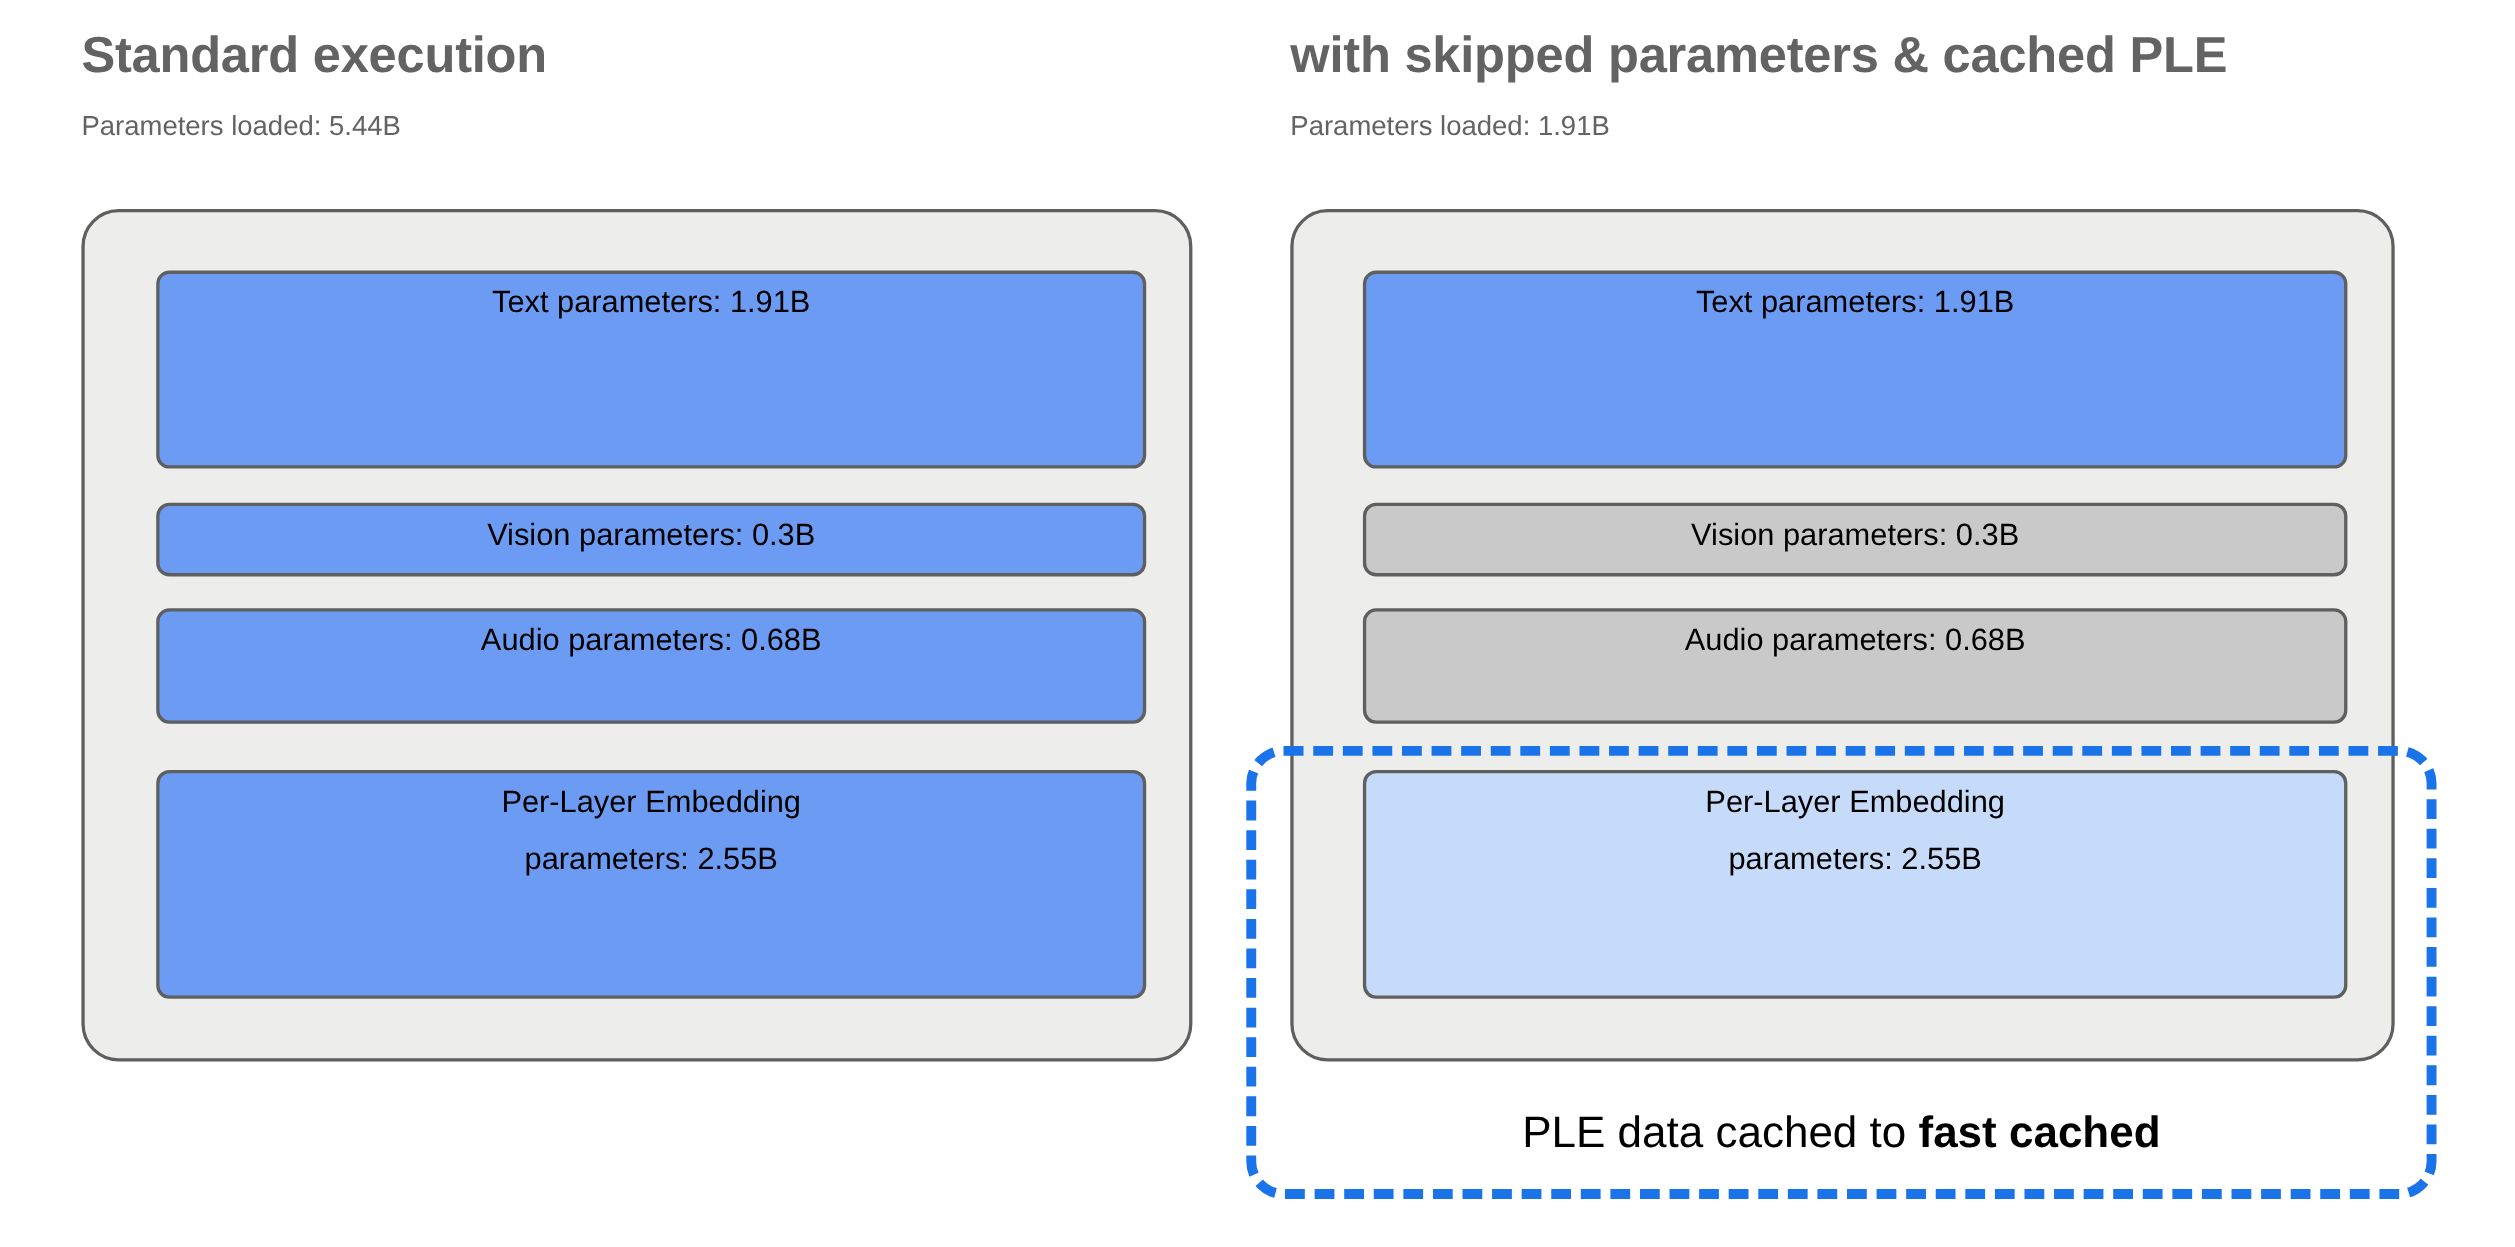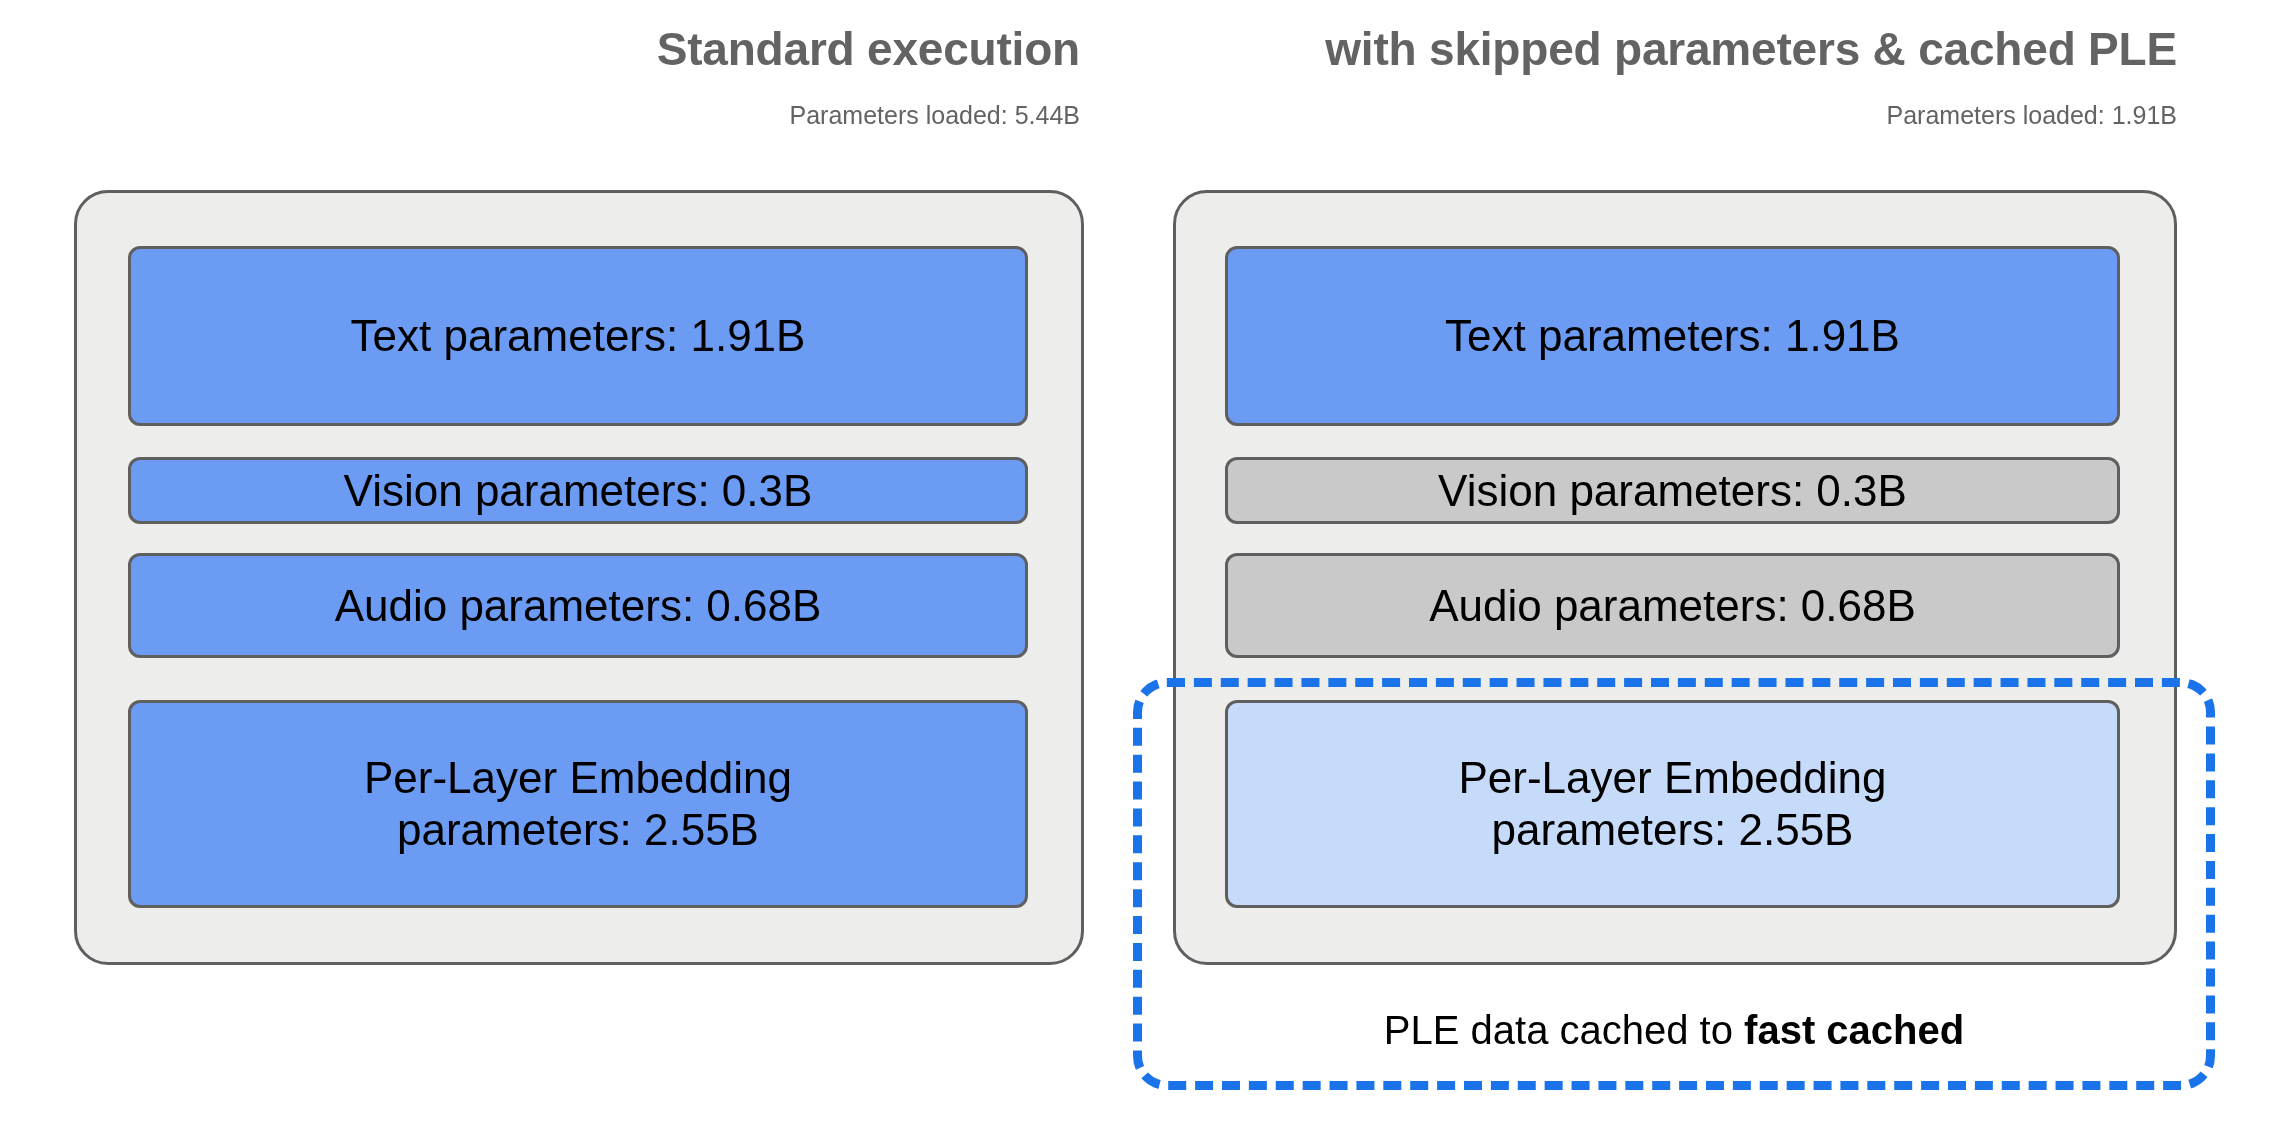--- a/index.html
+++ b/index.html
@@ -15,21 +15,21 @@
     position: relative;
     width: 2286px;
     height: 1134px;
     background: #ffffff;
     overflow: hidden;
   }
 
   
   .col-header {
     position: absolute;
-    text-align: right;
+    text-align: left;
   }
   .col-title {
     color: #636363;
     font-weight: bold;
     font-size: 46px;
     line-height: 54px;
     letter-spacing: -0.2px;
     white-space: nowrap;
   }
   .col-subtitle {
@@ -51,27 +51,28 @@
     box-sizing: border-box;
   }
 
   
   .pblock {
     position: absolute;
     box-sizing: border-box;
     border: 3px solid #5f5f5f;
     border-radius: 12px;
     display: flex;
-    align-items: center;
+    align-items: flex-start;
     justify-content: center;
     text-align: center;
     color: #000000;
-    font-size: 44px;
+    font-size: 28px;
     line-height: 52px;
     white-space: pre-line;
+    margin-left: 14px;
   }
   .pblock.blue   { background: #6b9bf2; }
   .pblock.grey   { background: #c9c9c9; }
   .pblock.ltblue { background: #c6daf9; }
 
   
   .dashed-region {
     position: absolute;
     box-sizing: border-box;
     border: 9px dashed #1a73e8;

